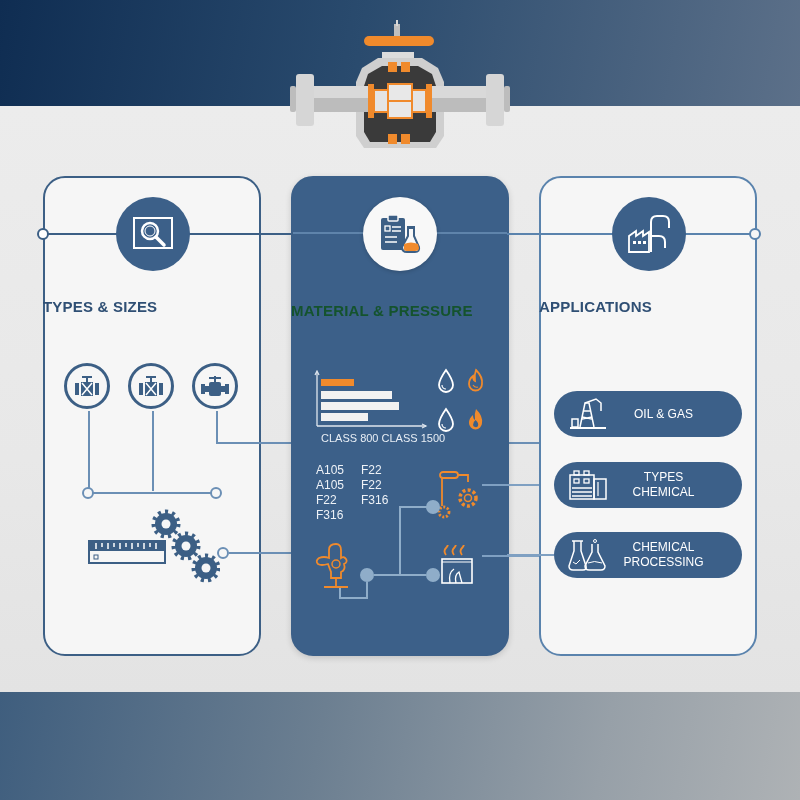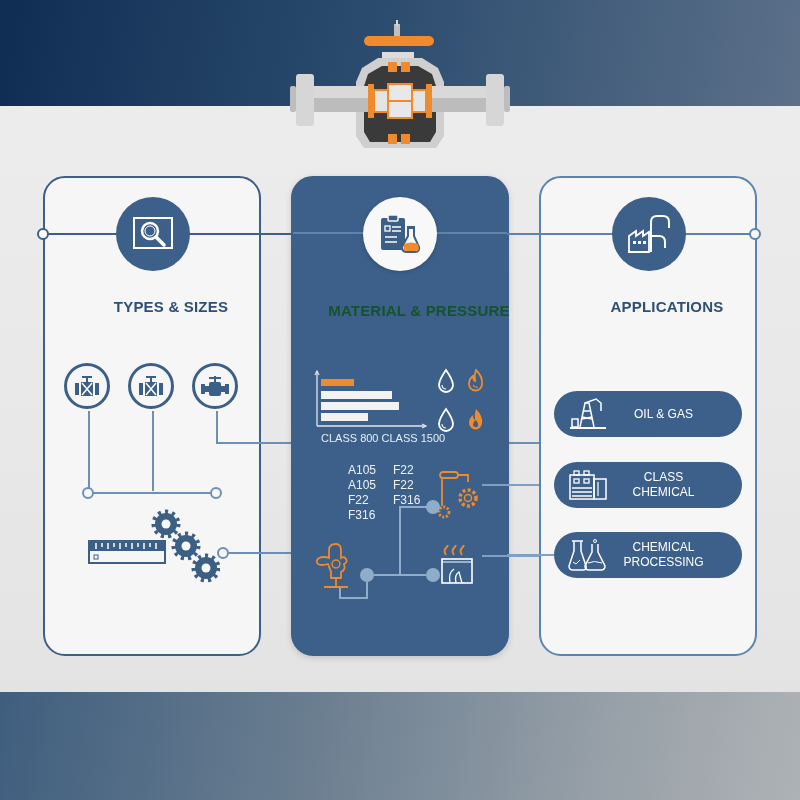--- a/index.html
+++ b/index.html
@@ -29,29 +29,29 @@
     display: flex; align-items: center; justify-content: center; }
   .circle-badge.dark { background: #3c6089; }
   .circle-badge.white { background: #f8f8f8; box-shadow: 0 1px 4px rgba(0,0,0,0.2); }
 
   .node { position: absolute; width: 12px; height: 12px; border-radius: 50%;
     background: #fff; border: 2px solid #3c5f85; }
   .node.light { border-color: #6b8fb5; background: #f6f6f6; }
   .dot { position: absolute; width: 14px; height: 14px; border-radius: 50%; background: #8fadc9; }
 
   .panel-title { position: absolute; font-weight: bold; font-size: 15px; letter-spacing: 0.2px;
-    text-align: center; width: 256px; }
+    text-align: left; width: 256px; }
   .panel-title.dark { color: #2f4f74; }
   .panel-title.light { color: #14532d; }
 
   .valve-icon { position: absolute; width: 46px; height: 46px; border-radius: 50%;
     border: 3px solid #3c5f85; background: #f6f6f6; display: flex; align-items: center; justify-content: center; }
 
   .small-label { position: absolute; color: #e8eef5; font-size: 11px; }
-  .mat-col { position: absolute; color: #eef2f7; font-size: 12px; line-height: 15px; margin-left: 32px; }
+  .mat-col { position: absolute; color: #eef2f7; font-size: 12px; line-height: 15px; }
 
   .app-pill { position: absolute; left: 554px; width: 188px; height: 46px; border-radius: 23px;
     background: #3c6089; color: #fff; display: flex; align-items: center; }
   .app-pill .pill-icon { width: 48px; display: flex; justify-content: center; align-items: center; margin-left: 10px; }
   .app-pill .pill-text { flex: 1; text-align: center; font-size: 12px; line-height: 15px; padding-right: 27px; }
 </style>
 </head>
 <body>
 
 <div class="top-band"></div>
@@ -304,21 +304,21 @@
       <rect x="16" y="10" width="5" height="4" fill="none" stroke="#fff" stroke-width="1.3"></rect>
       <g stroke="#fff" stroke-width="1.5">
           <line x1="4" y1="19" x2="24" y2="19"></line>
           <line x1="4" y1="23" x2="24" y2="23"></line>
           <line x1="4" y1="27" x2="24" y2="27"></line>
         </g>
       <rect x="26" y="10" width="12" height="20" fill="none" stroke="#fff" stroke-width="1.5"></rect>
       <line x1="30" y1="13" x2="30" y2="27" stroke="#fff" stroke-width="1.2"></line>
     </svg>
   </span>
-  <span class="pill-text"><span>CLASS</span><br><span>CHEMICAL</span></span>
+  <span class="pill-text"><span>TYPES</span><br><span>CHEMICAL</span></span>
 </div>
 <div class="app-pill" style="top:532px;">
   <span class="pill-icon">
     <svg width="40" height="34" viewBox="0 0 40 34">
       <path d="M6 3 L6 13 L1 28 Q1 32 5 32 L15 32 Q19 32 18 28 L13 13 L13 3" fill="none" stroke="#fff" stroke-width="1.5"></path>
       <line x1="4" y1="3" x2="15" y2="3" stroke="#fff" stroke-width="1.5"></line>
       <path d="M24 6 L24 14 L17 28 Q17 32 21 32 L33 32 Q37 32 37 28 L30 14 L30 6" fill="none" stroke="#fff" stroke-width="1.5"></path>
       <circle cx="27" cy="3" r="1.5" fill="none" stroke="#fff" stroke-width="1"></circle>
       <path d="M20 25 Q26 22 34 25" fill="none" stroke="#fff" stroke-width="1"></path>
       <path d="M5 24 L8 26 L12 22" fill="none" stroke="#fff" stroke-width="1"></path>

